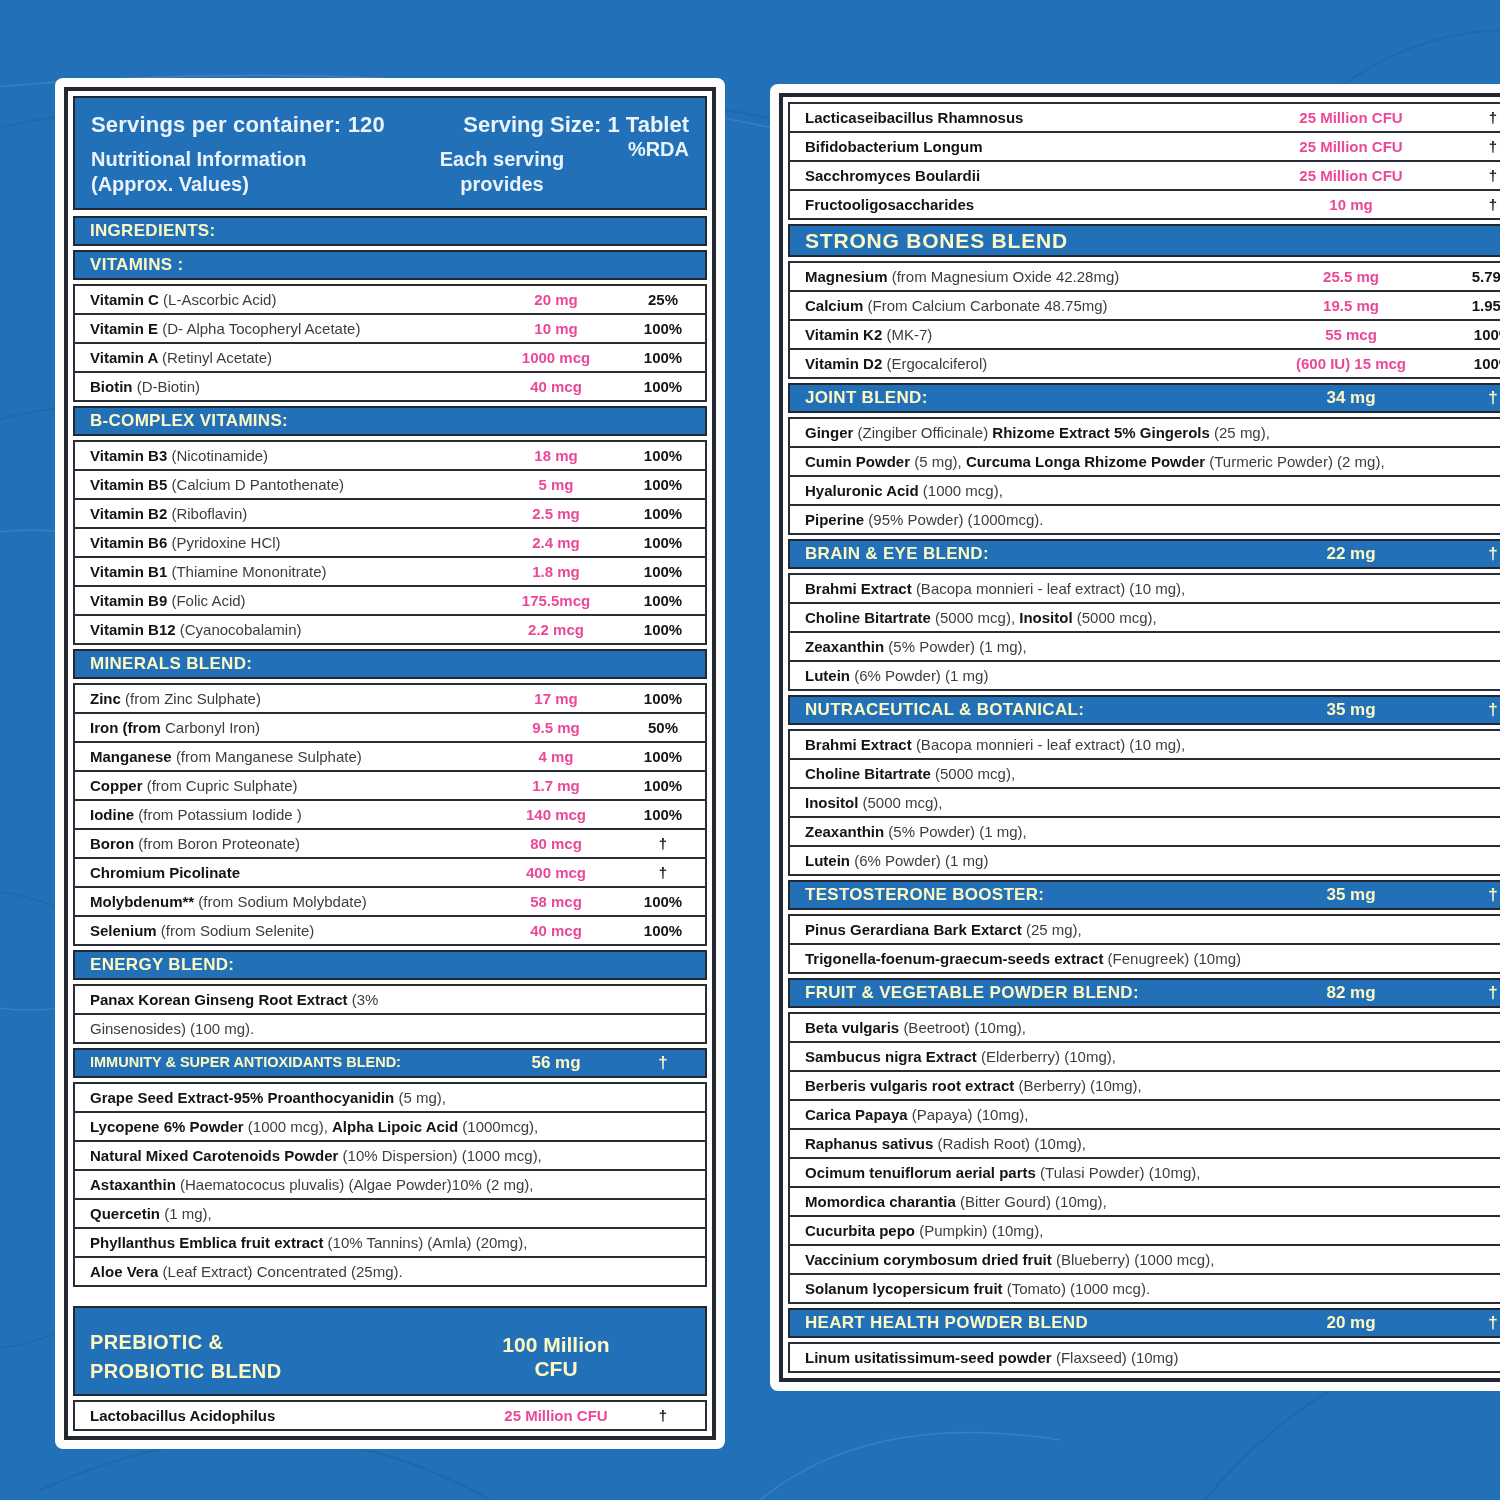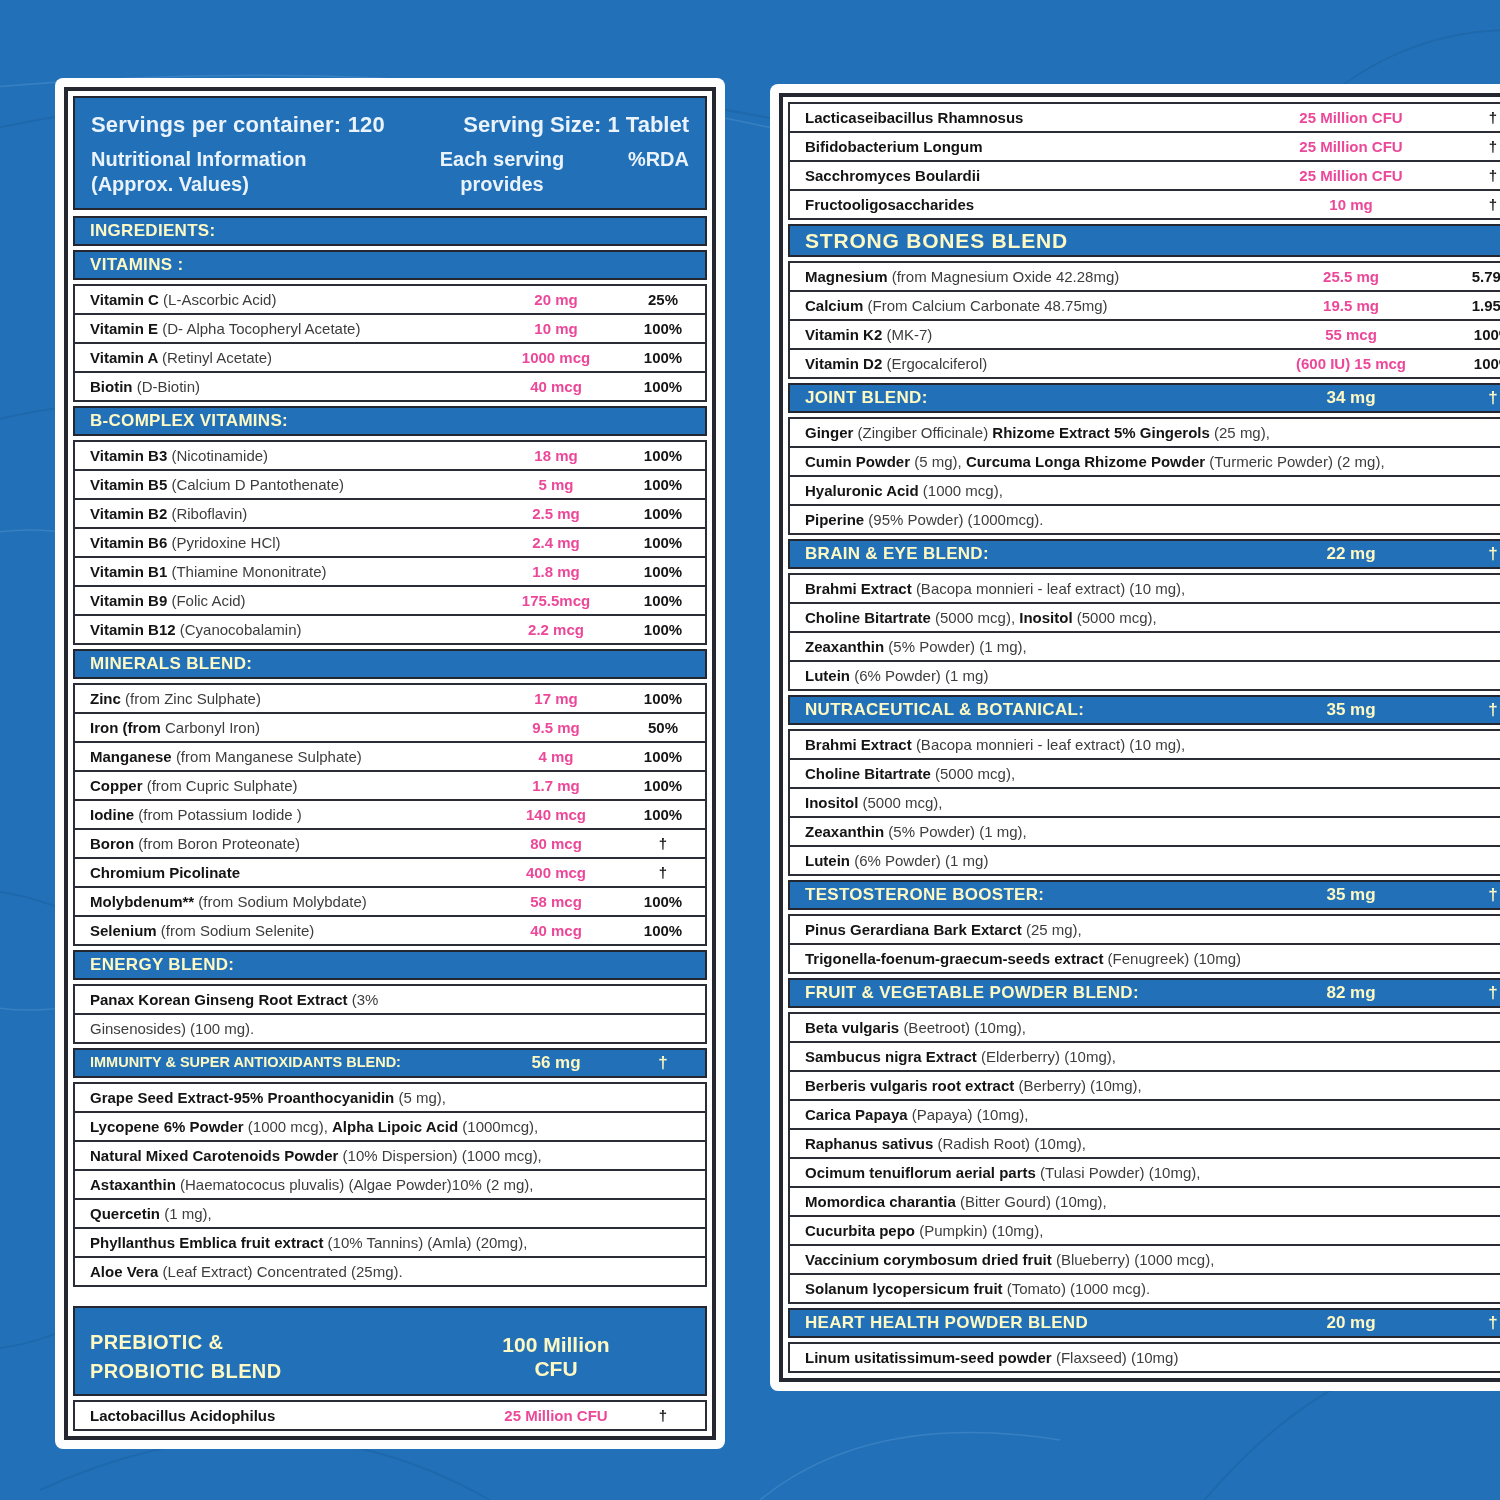--- a/index.html
+++ b/index.html
@@ -20,21 +20,21 @@
     padding:14px 16px 12px 16px;display:flex;justify-content:space-between;gap:10px;
     margin-bottom:2px;
   }
   .hdr-left{display:flex;flex-direction:column;}
   .hdr-line1{font-size:22px;font-weight:700;letter-spacing:.2px;}
   .hdr-line2{font-size:20px;font-weight:700;margin-top:10px;}
   .hdr-line3{font-size:20px;font-weight:700;margin-top:2px;}
   .hdr-right{display:grid;grid-template-columns:1fr 78px;column-gap:4px;width:292px;align-content:start;}
   .hdr-ss{grid-column:1 / -1;text-align:right;font-size:22px;font-weight:700;white-space:nowrap;}
   .hdr-each{font-size:20px;font-weight:700;text-align:center;margin-top:10px;}
-  .hdr-rda{font-size:20px;font-weight:700;text-align:right;margin-top:10px;}
+  .hdr-rda{font-size:20px;font-weight:700;text-align:right;}
   .hdr-provides{font-size:20px;font-weight:700;text-align:center;margin-top:2px;}
 
   
   .band{
     background:#2271b8;border:2px solid #24272f;color:#fef9c3;
     display:grid;grid-template-columns:1fr 130px 84px;align-items:center;
     min-height:30px;box-sizing:border-box;padding:2px 0 2px 15px;margin:4px 0;
     font-weight:700;
   }
   .band .band-title{font-size:17px;letter-spacing:.3px;white-space:pre-line;line-height:1.2;}

